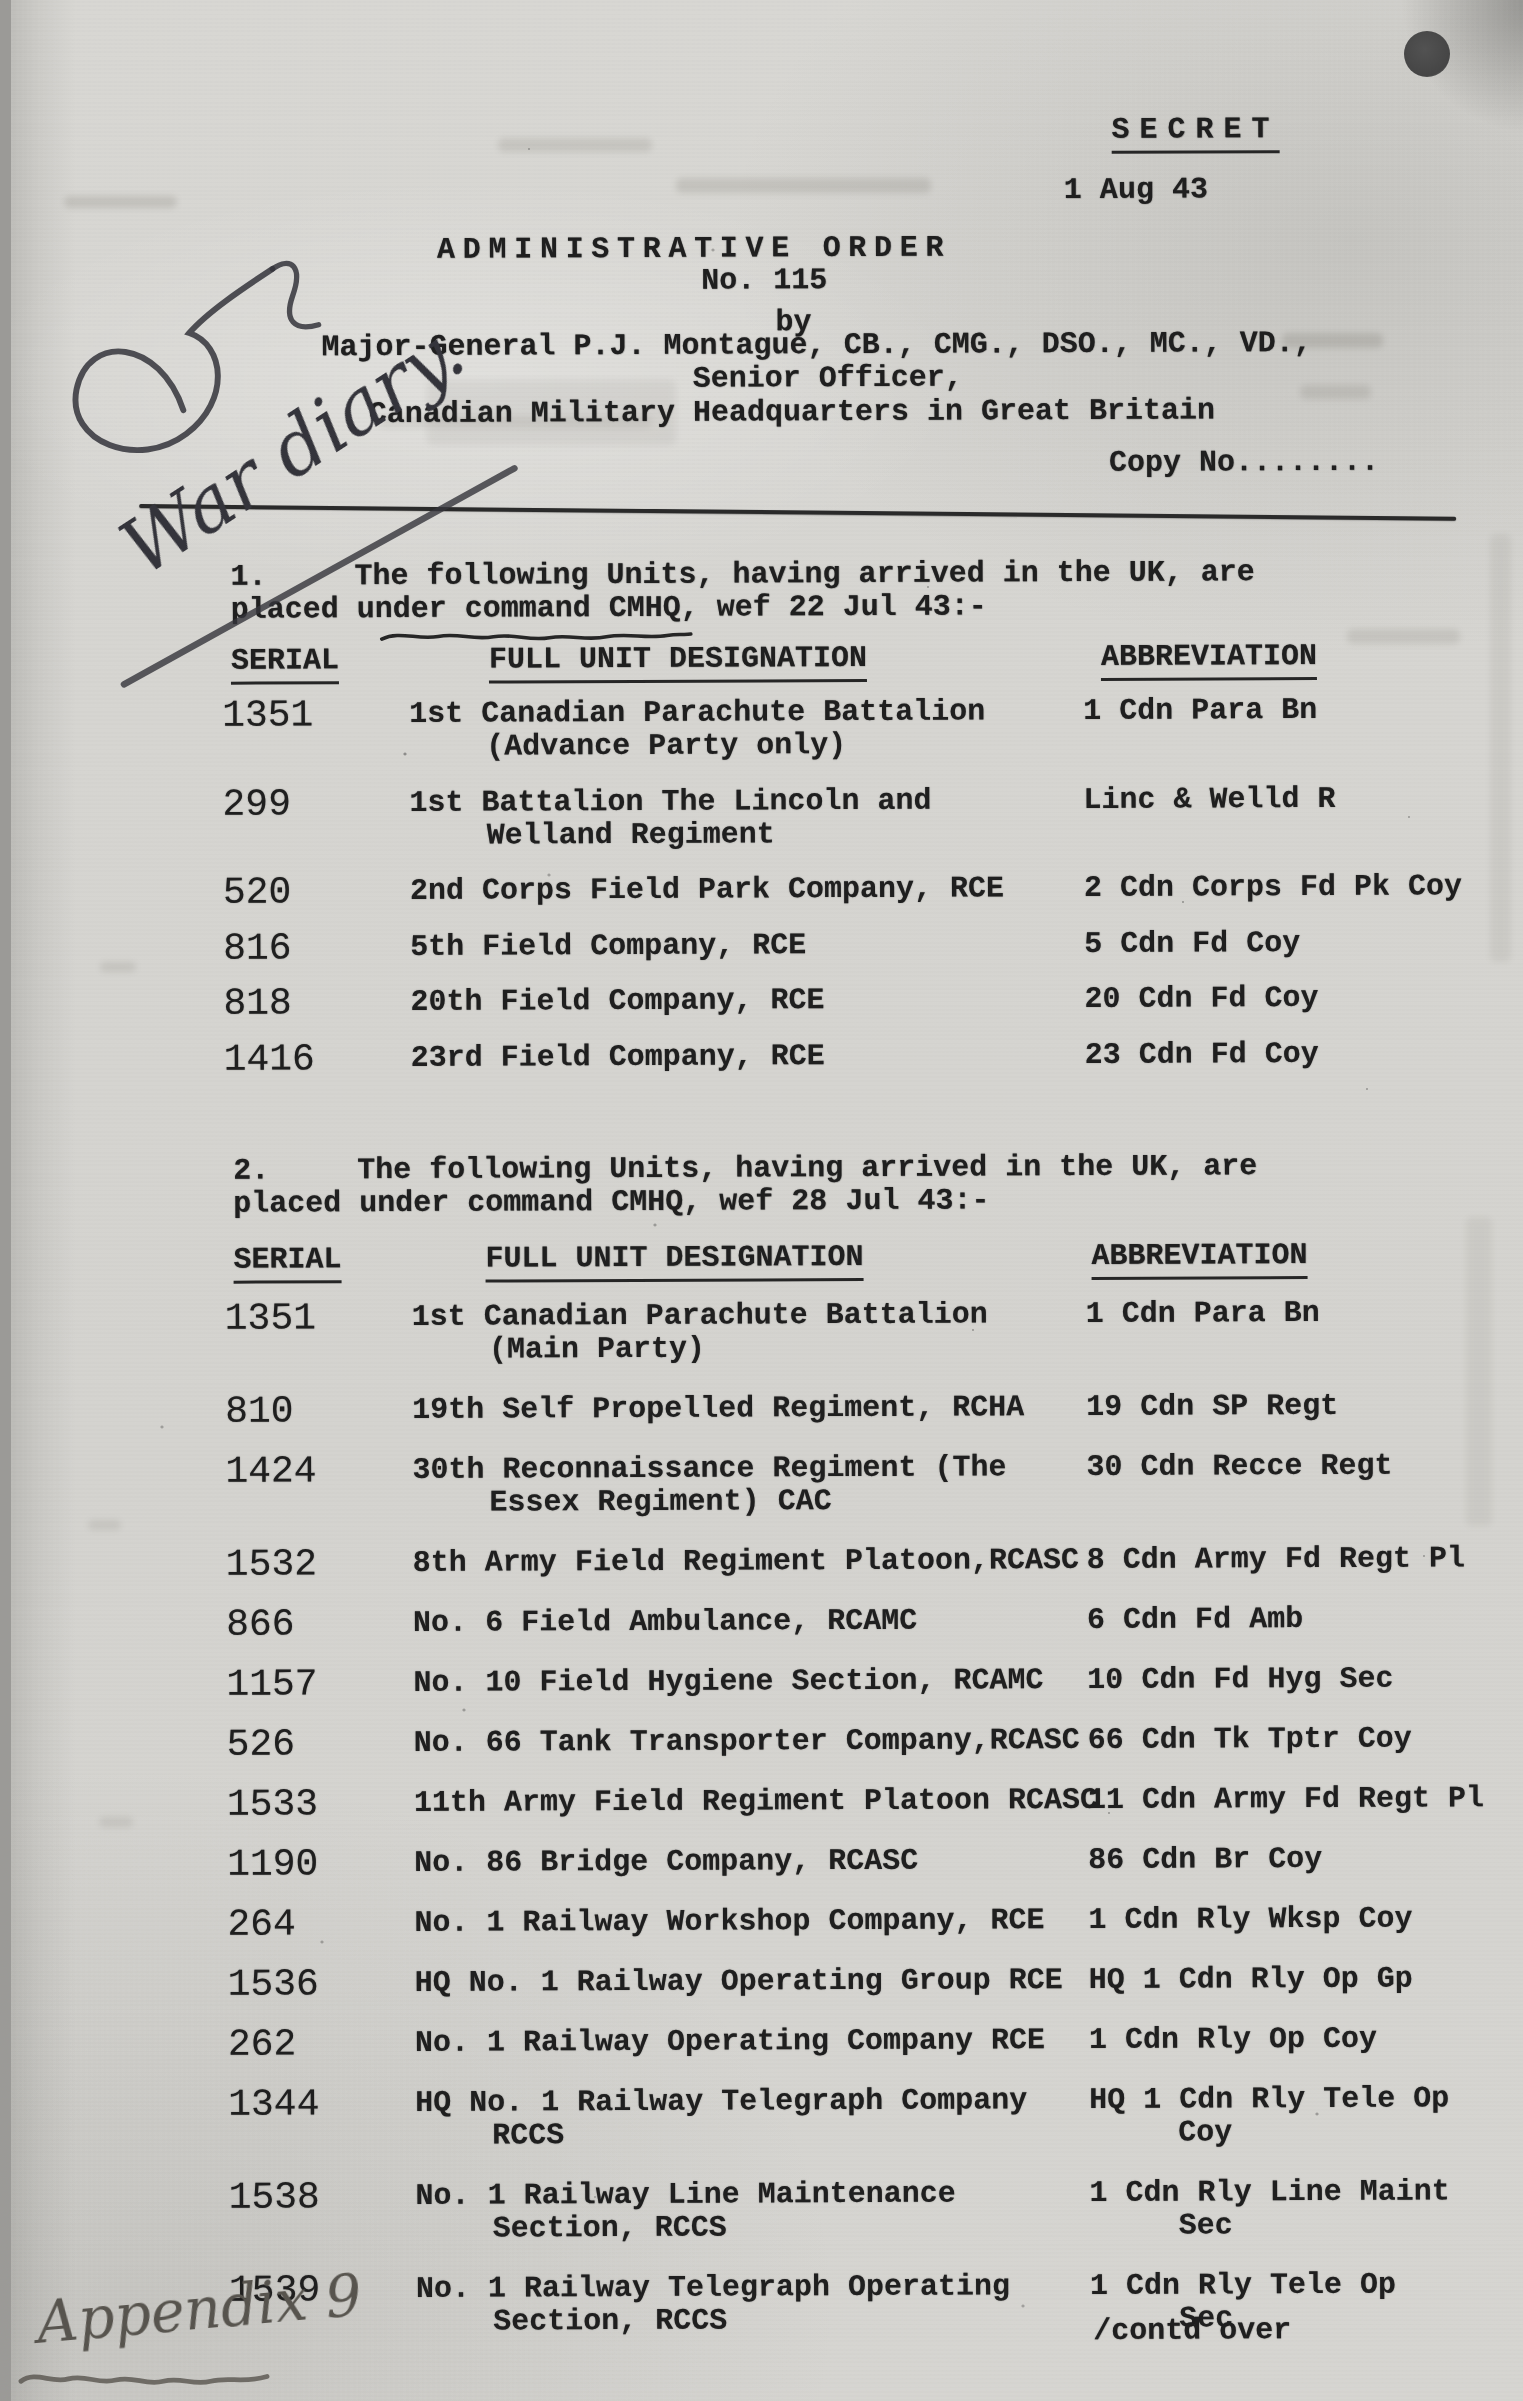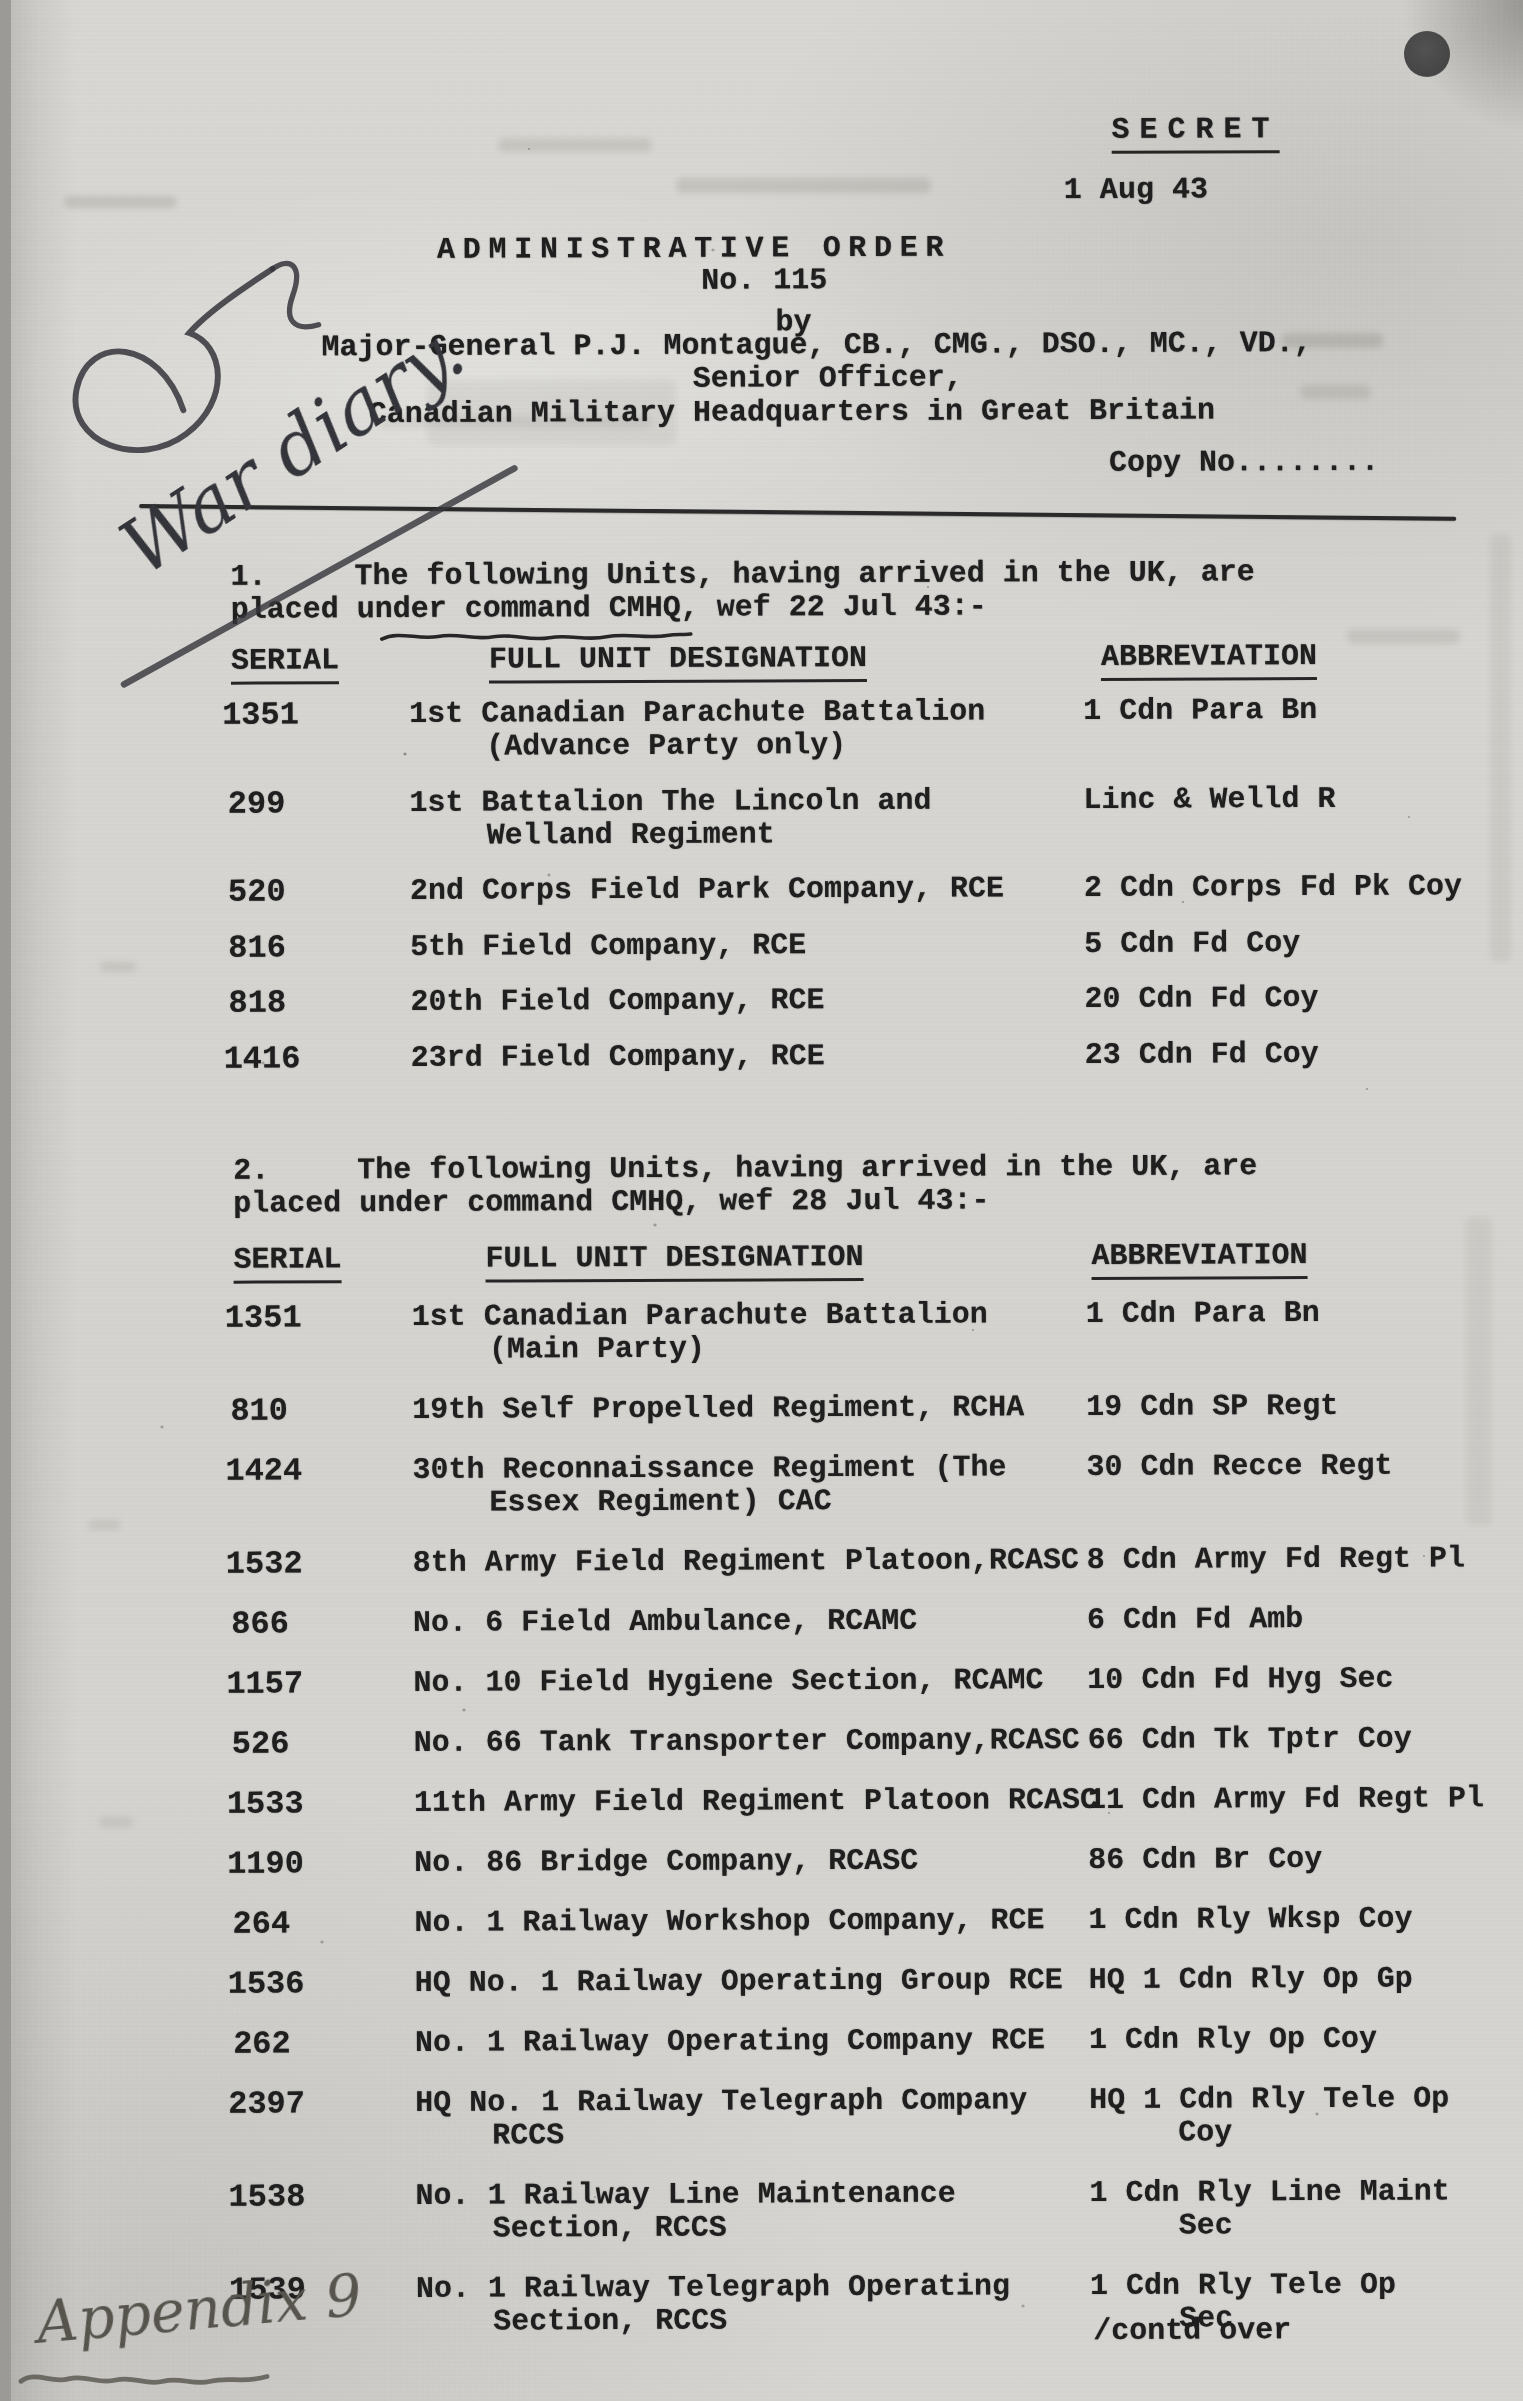--- a/index.html
+++ b/index.html
@@ -25,22 +25,22 @@
   .t{position:absolute;font-size:30px;line-height:33px;font-weight:bold;white-space:pre;
      text-shadow:0 0 1.2px rgba(25,25,25,.55),0.6px 0.6px 0 rgba(25,25,25,.14);}
   .uline{border-bottom:3px solid #262626;padding-bottom:4.2px;}
   .rule{position:absolute;left:126px;top:502px;width:1317px;height:3.6px;background:#2a2a2a;
         transform:rotate(0.8deg);transform-origin:left center;border-radius:1.8px;
         box-shadow:0 0.6px 1.2px rgba(40,40,40,.4);}
   .section{position:absolute;left:0;width:1524px;}
   .rows{position:absolute;left:0;width:1524px;}
   .row{position:relative;margin-bottom:22.6px;}
   .sec2 .row{margin-bottom:27px;}
-  .row .serial{position:absolute;left:208px;top:0;width:68px;text-align:center;
-     font-size:32px;line-height:33px;font-weight:bold;
+  .row .serial{position:absolute;left:208px;top:0;width:68px;text-align:left;
+     font-size:38px;line-height:33px;font-weight:normal;
      text-shadow:0 0 1.2px rgba(25,25,25,.55);}
   .row .unit{margin-left:395px;font-size:30px;line-height:33px;font-weight:bold;
      text-shadow:0 0 1.2px rgba(25,25,25,.55);}
   .row .abbr{position:absolute;left:1069px;top:0;width:455px;font-size:30px;line-height:33px;
      font-weight:bold;text-shadow:0 0 1.2px rgba(25,25,25,.55);}
   .row .line{white-space:pre;}
   .row .cont{padding-left:77px;}
   .row .cont-a{padding-left:89px;}
   .hand-ink{position:absolute;font-family:"DejaVu Serif",serif;font-style:italic;
      color:#34343b;filter:blur(0.4px);}
@@ -279,21 +279,21 @@
           <div class="row">
             <div class="serial">262</div>
             <div class="unit">
               <div class="line">No. 1 Railway Operating Company RCE</div>
             </div>
             <div class="abbr">
               <div class="line">1 Cdn Rly Op Coy</div>
             </div>
           </div>
           <div class="row">
-            <div class="serial">2397</div>
+            <div class="serial">1344</div>
             <div class="unit">
               <div class="line">HQ No. 1 Railway Telegraph Company</div>
               <div class="line cont">RCCS</div>
             </div>
             <div class="abbr">
               <div class="line">HQ 1 Cdn Rly Tele Op</div>
               <div class="line cont-a">Coy</div>
             </div>
           </div>
           <div class="row">

